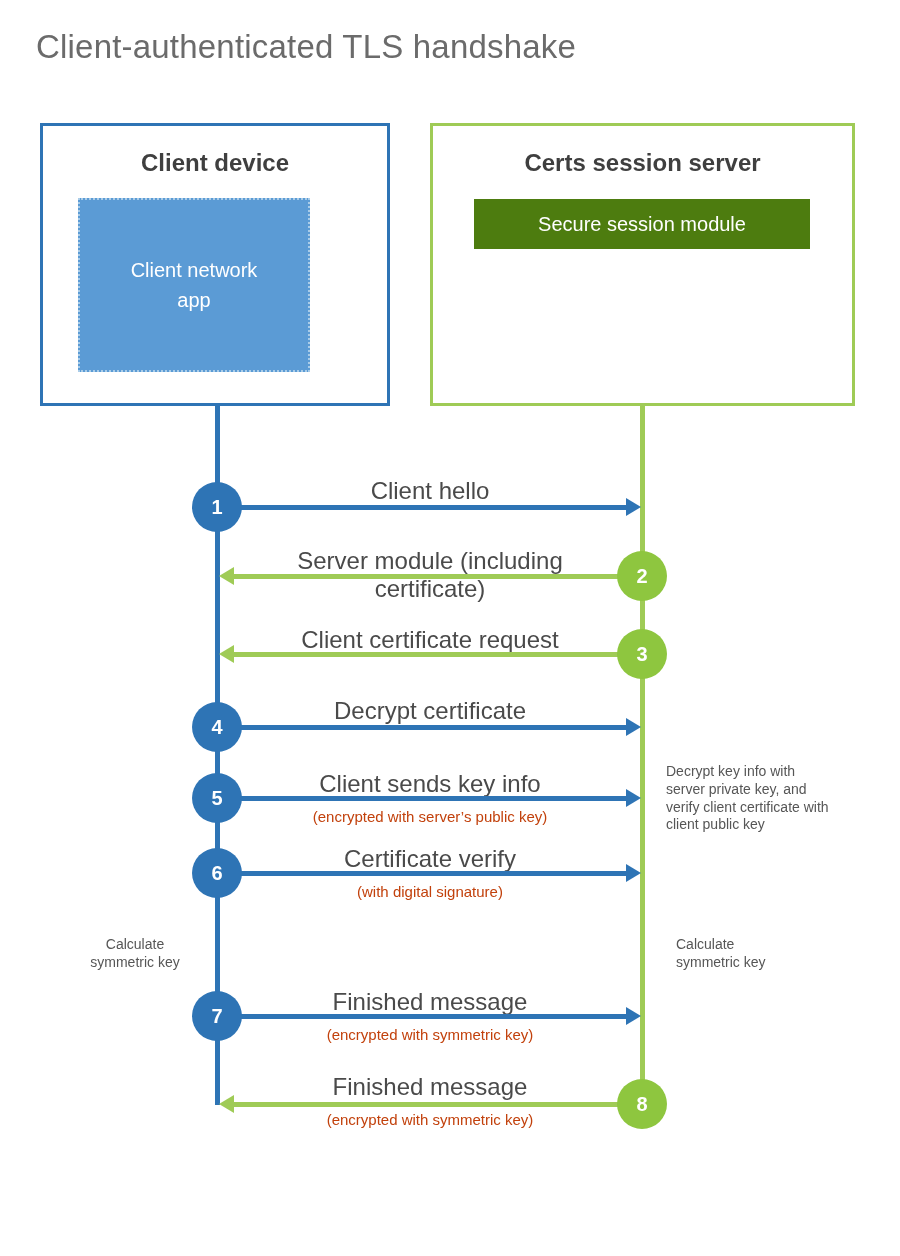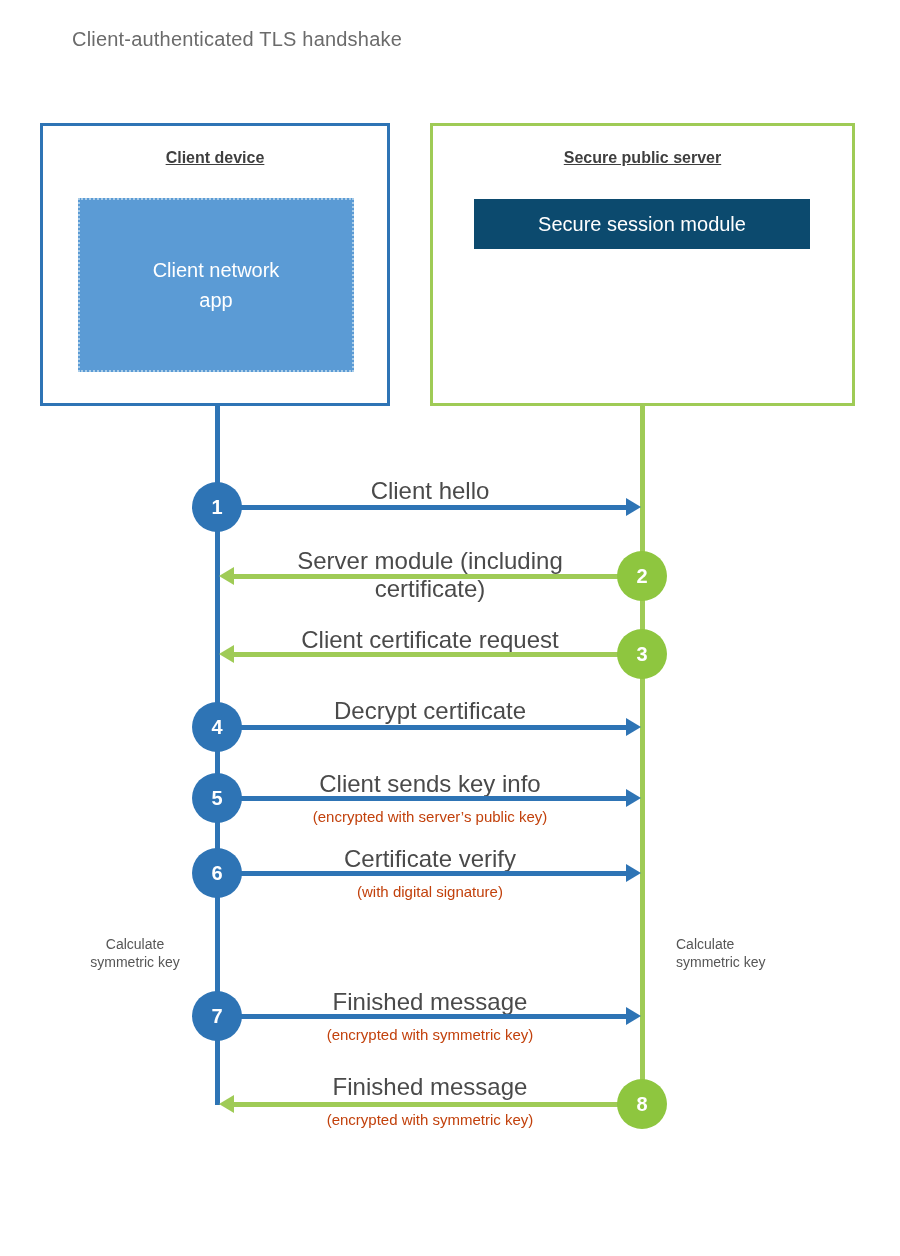--- a/index.html
+++ b/index.html
@@ -2,38 +2,38 @@
 <html><head>
 <meta charset="utf-8">
 <style>
   html,body{margin:0;padding:0;background:#ffffff;}
   #canvas{
     position:relative;width:900px;height:1256px;background:#ffffff;overflow:hidden;
     font-family:"Liberation Sans","DejaVu Sans",sans-serif;
   }
   
   .page-title{
-    position:absolute;left:36px;top:28px;font-size:20px;font-weight:400;
-    color:#6b6b6b;letter-spacing:0.2px;margin-left:36px;
+    position:absolute;left:36px;top:28px;font-size:33px;font-weight:400;
+    color:#6b6b6b;letter-spacing:0.2px;
   }
   
   .actor-box{position:absolute;top:123px;height:283px;background:#fff;box-sizing:border-box;}
   .client-box{left:40px;width:350px;border:3px solid #2e74b5;}
   .server-box{left:430px;width:425px;border:3px solid #9fcb56;}
   .actor-title{
-    margin-top:23px;text-align:center;font-size:16px;font-weight:bold;color:#3f3f3f;text-decoration:underline;
+    margin-top:23px;text-align:center;font-size:24px;font-weight:bold;color:#3f3f3f;
   }
   .client-app{
-    position:absolute;left:35px;top:72px;width:276px;height:174px;
+    position:absolute;left:35px;top:72px;width:232px;height:174px;
     background:#5b9bd5;border:2px dotted #a9cce8;box-sizing:border-box;
     display:flex;align-items:center;justify-content:center;
     color:#ffffff;font-size:20px;text-align:center;white-space:pre-line;line-height:1.5;
   }
   .server-bar{
-    position:absolute;left:41px;width:336px;height:50px;background:#0c4a6e;
+    position:absolute;left:41px;width:336px;height:50px;background:#4d7c0f;
     color:#ffffff;font-size:20px;text-align:center;line-height:50px;
   }
   .bar-1{top:73px}.bar-2{top:134px}.bar-3{top:195px}
   
   .lifeline{position:absolute;top:406px;width:5px;}
   .client-line{left:215px;height:699px;background:#2e74b5;}
   .server-line{left:640px;height:698px;background:#9fcb56;}
   
   .circle{
     position:absolute;width:50px;height:50px;border-radius:50%;
@@ -68,21 +68,21 @@
 
   <div class="page-title">Client-authenticated TLS handshake</div>
 
   <div class="actor-box client-box">
     <div class="actor-title">Client device</div>
     <div class="client-app">Client network
 app</div>
   </div>
 
   <div class="actor-box server-box">
-    <div class="actor-title">Secure public server</div>
+    <div class="actor-title">Certs session server</div>
     <div class="server-bar bar-1">Secure session module</div>
   </div>
 
   <div class="lifeline client-line"></div>
   <div class="lifeline server-line"></div>
 
   <div>
     <div class="msg-label" style="top:477px">Client hello</div>
     <div class="arrow-line blue" style="top:505px"></div>
     <div class="arrowhead right" style="top:498px"></div>
@@ -139,14 +139,15 @@
     <div class="arrow-line green" style="top:1102px"></div>
     <div class="arrowhead left" style="top:1095px"></div>
     <div class="circle green" style="top:1079px">8</div>
     <div class="msg-sub" style="top:1111px">(encrypted with symmetric key)</div>
   </div>
 
   <div class="note note-calc-left">Calculate
 symmetric key</div>
   <div class="note note-calc-right">Calculate
 symmetric key</div>
+  <div class="note note-decrypt">Decrypt key info with server private key, and verify client certificate with client public key</div>
 
 </div>
 
 </body></html>

